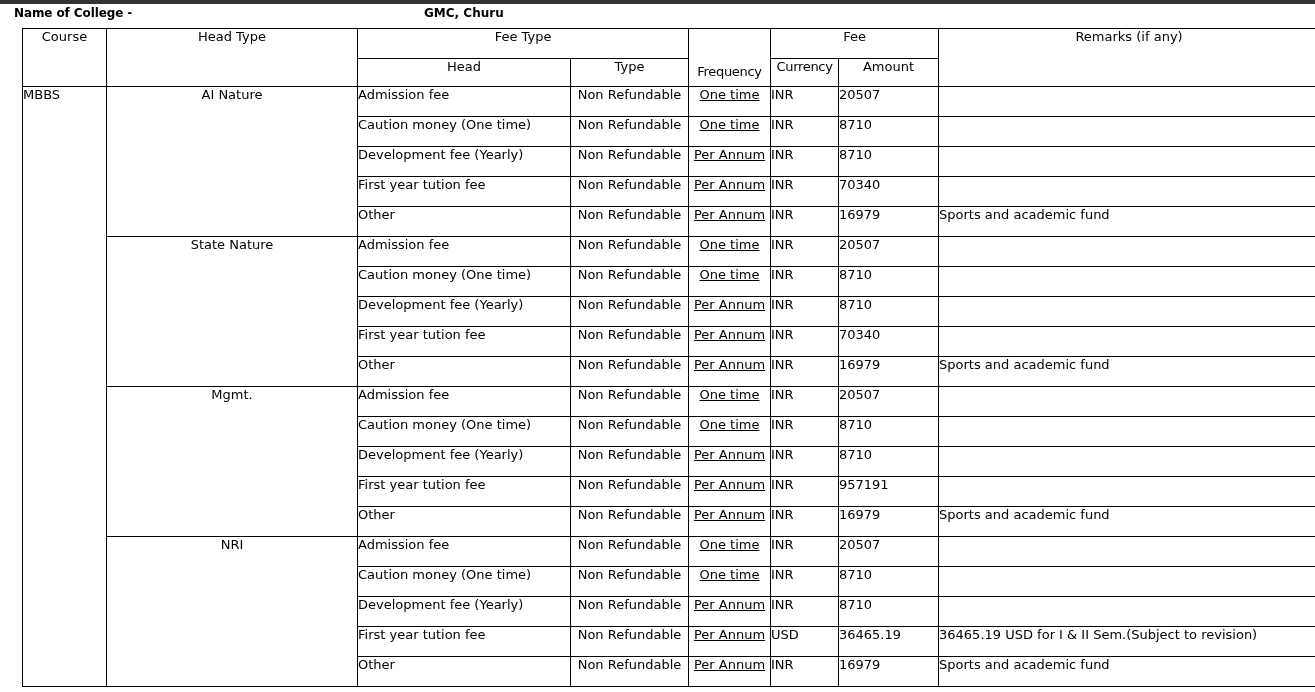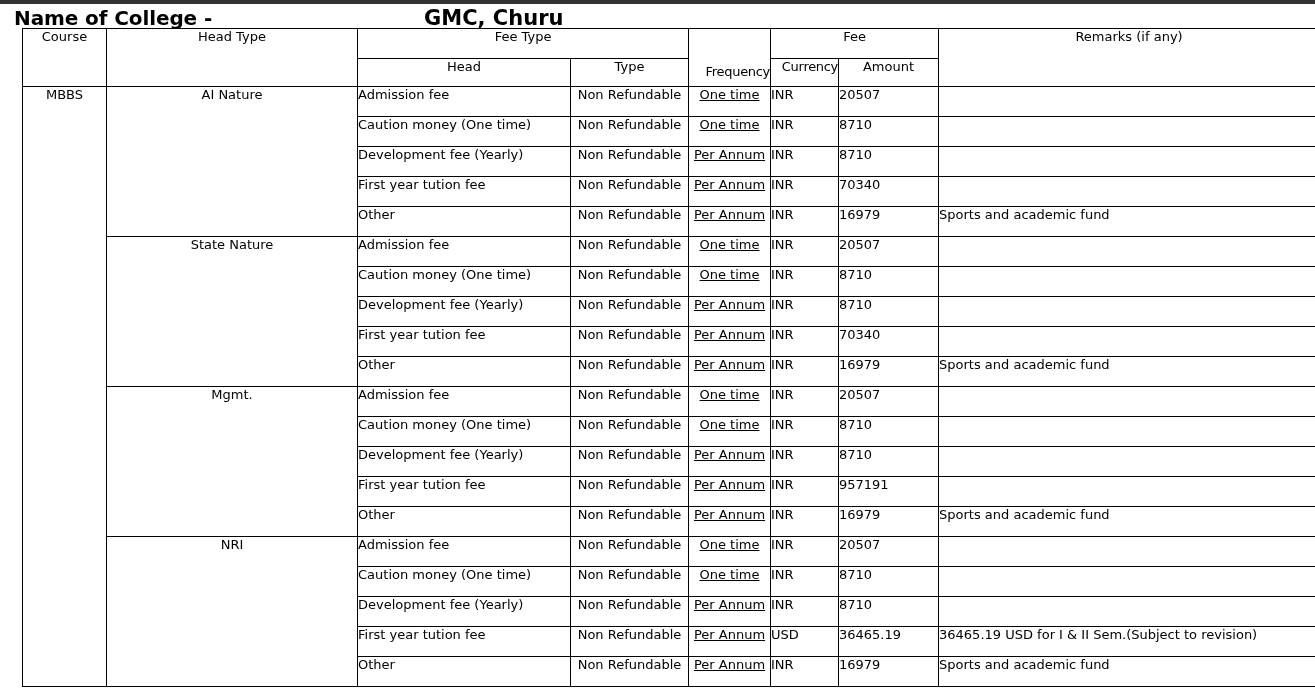--- a/index.html
+++ b/index.html
@@ -27,30 +27,30 @@
     position: absolute;
     top: 4px; left: 0;
     width: 1315px;
     height: 24px;
     white-space: nowrap;
   }
   .title-label {
     position: absolute;
     left: 14px;
     top: 2px;
-    font-size: 20px;
+    font-size: 12px;
     font-weight: bold;
     color: #000;
     letter-spacing: -0.1px;
   }
   .title-value {
     position: absolute;
     left: 424px;
     top: 2px;
-    font-size: 21px;
+    font-size: 12px;
     font-weight: bold;
     color: #000;
   }
 
   table.fee-table {
     position: absolute;
     top: 28px;
     left: 22px;
     width: 1297px;
     border-collapse: collapse;
@@ -81,25 +81,23 @@
     vertical-align: middle;
     height: 28px;
     padding: 0 1px;
   }
   th.hdr-tall {
     vertical-align: middle;
   }
   th.hdr-narrow {
     font-size: 13px;
     letter-spacing: -0.3px;
-    text-align: right;
   }
 
   td.course-cell {
-    text-align: center;
     vertical-align: top;
     font-size: 14px;
     padding-top: 6px;
   }
   td.seat-cell {
     text-align: center;
     vertical-align: top;
     font-size: 14px;
     padding-top: 6px;
   }

